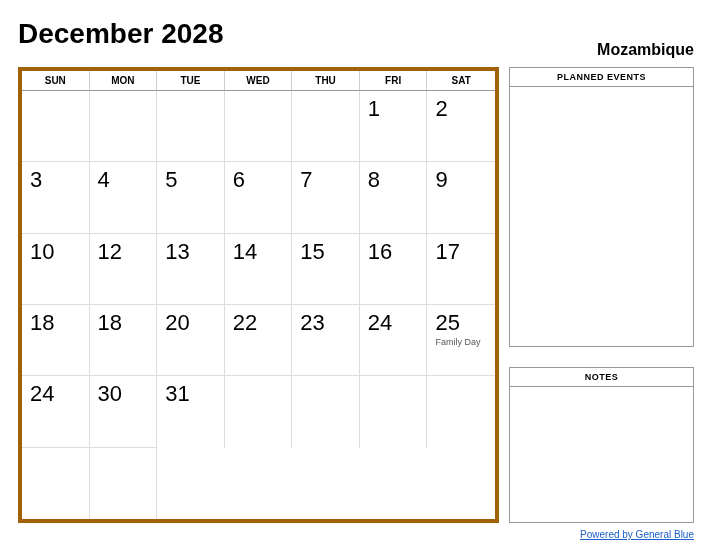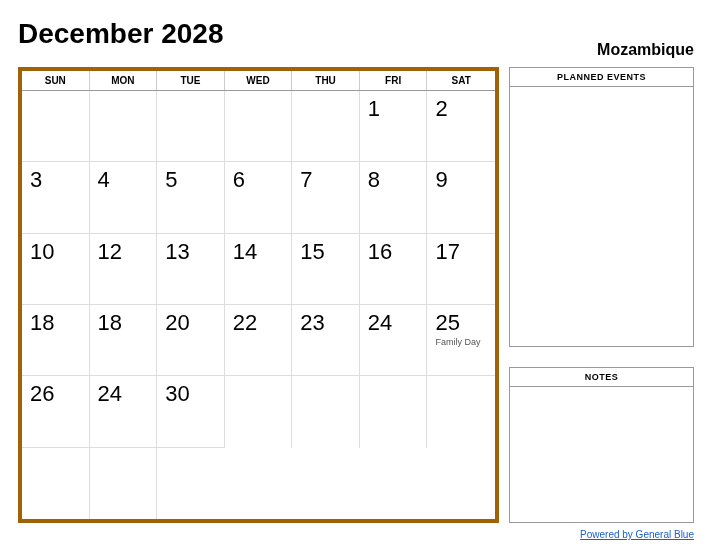--- a/index.html
+++ b/index.html
@@ -243,27 +243,27 @@
           <span class="cell-number">23</span>
         </div>
         <div class="calendar-cell">
           <span class="cell-number">24</span>
         </div>
         <div class="calendar-cell">
           <span class="cell-number">25</span>
           <span class="cell-event">Family Day</span>
         </div>
         <div class="calendar-cell">
-          <span class="cell-number">26</span>
-        </div>
-        <div class="calendar-cell">
           <span class="cell-number">24</span>
         </div>
         <div class="calendar-cell">
           <span class="cell-number">30</span>
+        </div>
+        <div class="calendar-cell last-row">
+          <span class="cell-number">31</span>
         </div>
         <div class="calendar-cell empty-cell last-row"></div>
         <div class="calendar-cell empty-cell last-row"></div>
         <div class="calendar-cell empty-cell last-row"></div>
         <div class="calendar-cell empty-cell last-row"></div>
         <div class="calendar-cell empty-cell last-row"></div>
         <div class="calendar-cell empty-cell last-row"></div>
       </div>
   </div>
 

